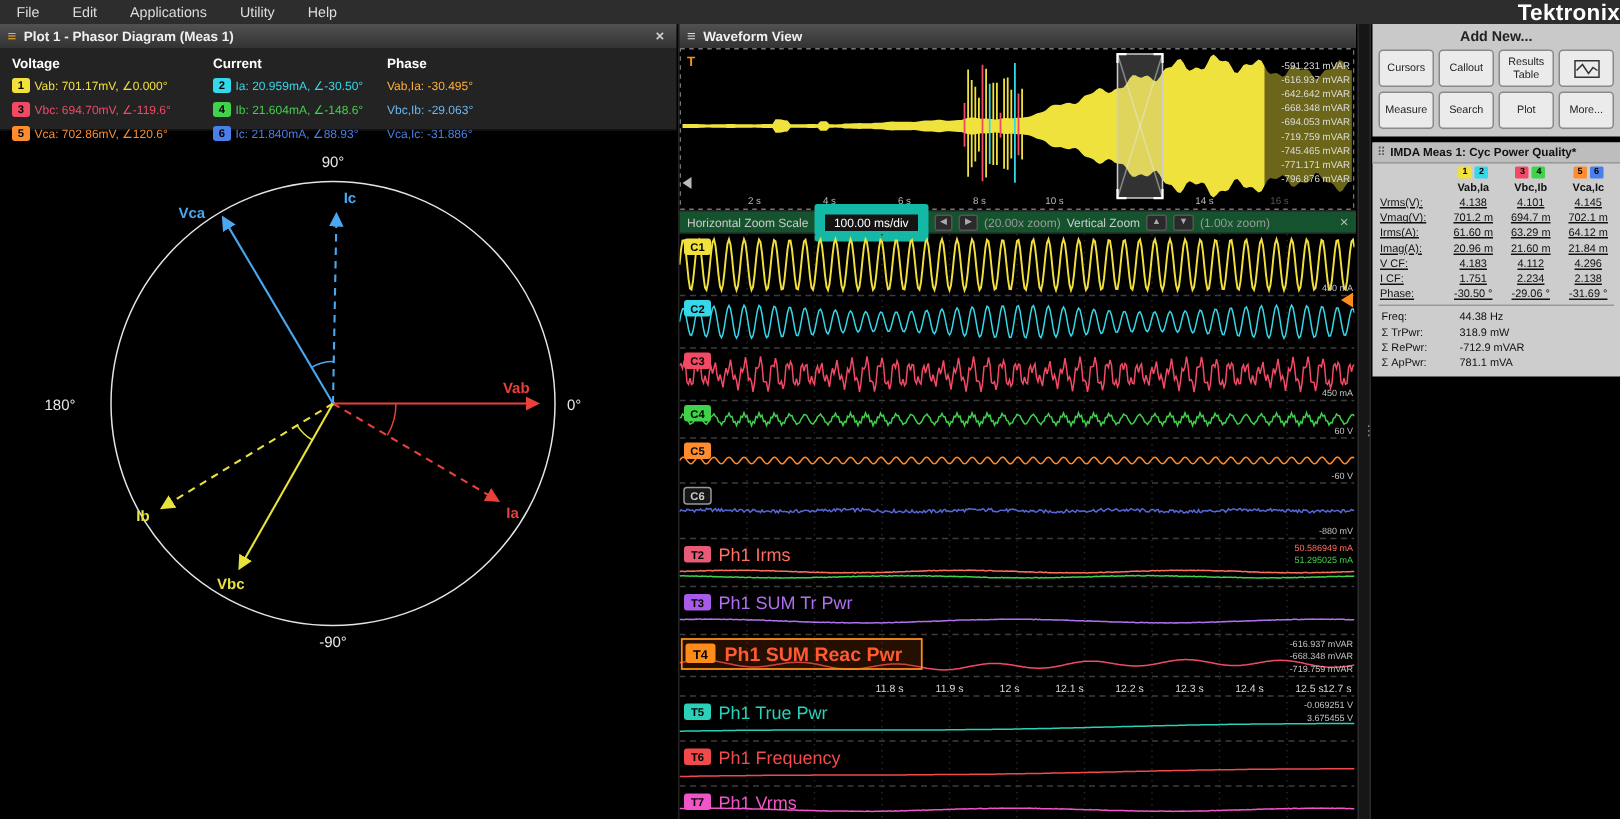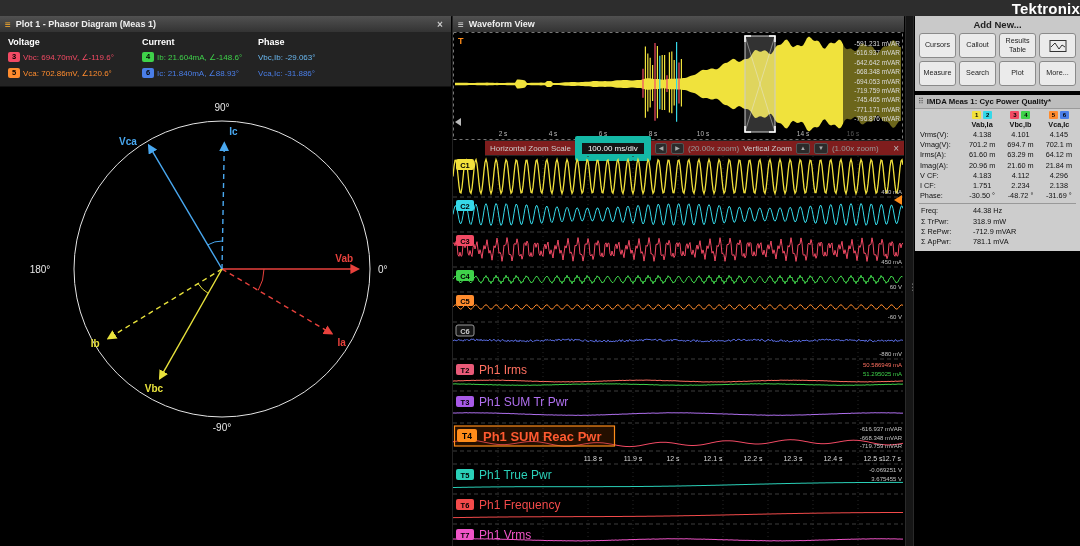--- a/index.html
+++ b/index.html
@@ -17,65 +17,77 @@
   #phasor-panel{left:0;width:451px;}
   #waveform-panel{left:452px;width:452px;border-left:1px solid #222;box-sizing:border-box;}
   .titlebar{height:16px;background:linear-gradient(#515151,#333);display:flex;align-items:center;gap:5px;padding:0 5px;font-size:9px;font-weight:bold;color:#f0f0f0;}
   .tmenu{color:#ffb02e;font-size:10px;}
   .tmenu.white{color:#ddd;}
   .titlebar .close{margin-left:auto;color:#ccc;font-size:10px;width:12px;text-align:center;}
   #phasor-table{background:#232323;height:55px;box-sizing:border-box;padding:3px 0 0;border-bottom:1px solid #111;}
   .pt-row{display:grid;grid-template-columns:134px 116px 1fr;padding:1px 0 1px 8px;font-size:8px;white-space:nowrap;line-height:14px;}
   .pt-row.head{font-size:9px;font-weight:bold;color:#fff;line-height:13px;}
   .badge{display:inline-block;min-width:10px;height:10px;line-height:10px;border-radius:2px;color:#000;font-size:7.5px;font-weight:bold;text-align:center;margin-right:3px;padding:0 1px;vertical-align:1px;}
-  #zoombar{height:16px;background:#7f1d1d;display:flex;align-items:center;gap:4px;padding:0 5px;font-size:8px;border-top:1px solid #222;border-bottom:1px solid #222;box-sizing:border-box;margin-left:32px;}
+  #zoombar{height:16px;background:#14532d;display:flex;align-items:center;gap:4px;padding:0 5px;font-size:8px;border-top:1px solid #222;border-bottom:1px solid #222;box-sizing:border-box;}
   .zb-label{color:#ccc;}
   .zb-chip{background:#141414;border:7px solid #14b8a6;padding:0 6px;color:#fff;border-radius:2px;line-height:11px;text-align:center;}
   .zb-btn{background:#2a2a2a;border:1px solid #555;color:#aaa;font-size:6px;padding:1px 3px;border-radius:2px;line-height:7px;}
   .zb-dim{color:#999;}
   .zb-close{margin-left:auto;color:#bbb;font-size:10px;}
   #scroll-strip{position:absolute;left:905px;top:16px;width:9px;height:530px;background:#161616;border-left:1px solid #2a2a2a;border-right:1px solid #2a2a2a;box-sizing:border-box;}
   #scroll-strip .dots{position:absolute;top:266px;left:2px;color:#888;font-size:9px;}
   #right-panel{position:absolute;left:915px;top:16px;width:165px;height:530px;background:#000;}
   #addnew{background:#c9c9c9;padding:3px 4px 5px;}
   #addnew-title{font-size:9.5px;font-weight:bold;color:#222;text-align:center;margin-bottom:3px;}
   #addnew-grid{display:grid;grid-template-columns:repeat(4,1fr);gap:3px;}
   .an-btn{background:#ebebeb;border:1px solid #8a8a8a;border-radius:3px;color:#222;font-size:7.2px;text-align:center;display:flex;align-items:center;justify-content:center;min-height:21px;padding:1px;line-height:1.15;}
   #results{background:#cdcdcd;margin-top:4px;padding-bottom:4px;}
   #results-header{display:flex;align-items:center;gap:3px;background:#bdbdbd;padding:2px 3px;border-bottom:1px solid #9a9a9a;}
   #results-title{font-size:7.8px;font-weight:bold;color:#111;white-space:nowrap;}
   .grip{color:#555;font-size:8px;}
   .res-cols{display:grid;grid-template-columns:46px 1fr 1fr 1fr;padding:2px 2px 1px;}
   .res-col-h{text-align:center;font-size:7.3px;color:#111;font-weight:bold;}
   .res-col-h .chips{display:flex;justify-content:center;gap:2px;margin-bottom:1px;}
   .chip{width:9px;height:8px;line-height:8px;border-radius:1px;font-size:6px;color:#000;font-weight:bold;text-align:center;}
-  .res-row{display:grid;grid-template-columns:46px 1fr 1fr 1fr;font-size:7.3px;color:#111;padding:0 2px;line-height:1.4;}
+  .res-row{display:grid;grid-template-columns:46px 1fr 1fr 1fr;font-size:7.3px;color:#111;padding:0 2px;line-height:1.4;text-decoration:underline;}
   .res-row .lbl{padding-left:3px;white-space:nowrap;}
   .res-row .val{text-align:center;white-space:nowrap;}
   .res-sep{border-top:1px solid #999;margin:2px 4px;}
   .sum-row{display:grid;grid-template-columns:52px 1fr;font-size:7.3px;color:#111;padding:0 2px 0 6px;line-height:1.4;}
 </style>
 </head>
 <body>
 
 <div id="menubar">
+  <div id="menu-items">
+      <span class="menu-item">File</span>
+      <span class="menu-item">Edit</span>
+      <span class="menu-item">Applications</span>
+      <span class="menu-item">Utility</span>
+      <span class="menu-item">Help</span>
+    </div>
   <div id="logo">Tektronix</div>
 </div>
 
 <div class="panel" id="phasor-panel">
   <div class="titlebar">
     <span class="tmenu">≡</span>
     <span>Plot 1 - Phasor Diagram (Meas 1)</span>
     <span class="close">×</span>
   </div>
   <div id="phasor-table">
       <div class="pt-row head">
         <span>Voltage</span>
         <span>Current</span>
         <span>Phase</span>
+      </div>
+      <div class="pt-row">
+        <span><span class="badge" style="background: rgb(242, 225, 60);">1</span><span style="color: rgb(242, 225, 60);">Vab: 701.17mV, ∠0.000°</span></span>
+        <span><span class="badge" style="background: rgb(53, 216, 232);">2</span><span style="color: rgb(53, 216, 232);">Ia: 20.959mA, ∠-30.50°</span></span>
+        <span><span style="color: rgb(255, 175, 60);">Vab,Ia: -30.495°</span></span>
       </div>
       <div class="pt-row">
         <span><span class="badge" style="background: rgb(242, 74, 100);">3</span><span style="color: rgb(242, 74, 100); margin-top: 22px;">Vbc: 694.70mV, ∠-119.6°</span></span>
         <span><span class="badge" style="background: rgb(63, 210, 74);">4</span><span style="color: rgb(63, 210, 74);">Ib: 21.604mA, ∠-148.6°</span></span>
         <span><span style="color: rgb(106, 184, 240);">Vbc,Ib: -29.063°</span></span>
       </div>
       <div class="pt-row">
         <span><span class="badge" style="background: rgb(255, 140, 46);">5</span><span style="color: rgb(255, 140, 46);">Vca: 702.86mV, ∠120.6°</span></span>
         <span><span class="badge" style="background: rgb(74, 126, 232);">6</span><span style="color: rgb(74, 126, 232);">Ic: 21.840mA, ∠88.93°</span></span>
         <span><span style="color: rgb(74, 126, 232);">Vca,Ic: -31.886°</span></span>
@@ -366,21 +378,21 @@
         </div>
         <div class="res-row">
           <span class="lbl">I CF:</span>
           <span class="val">1.751</span>
           <span class="val">2.234</span>
           <span class="val">2.138</span>
         </div>
         <div class="res-row">
           <span class="lbl">Phase:</span>
           <span class="val">-30.50 °</span>
-          <span class="val">-48.72 °</span>
+          <span class="val">-29.06 °</span>
           <span class="val">-31.69 °</span>
         </div>
         <div class="res-sep"></div>
         <div class="sum-row">
           <span>Freq:</span>
           <span>44.38 Hz</span>
         </div>
         <div class="sum-row">
           <span>Σ TrPwr:</span>
           <span>318.9 mW</span>

